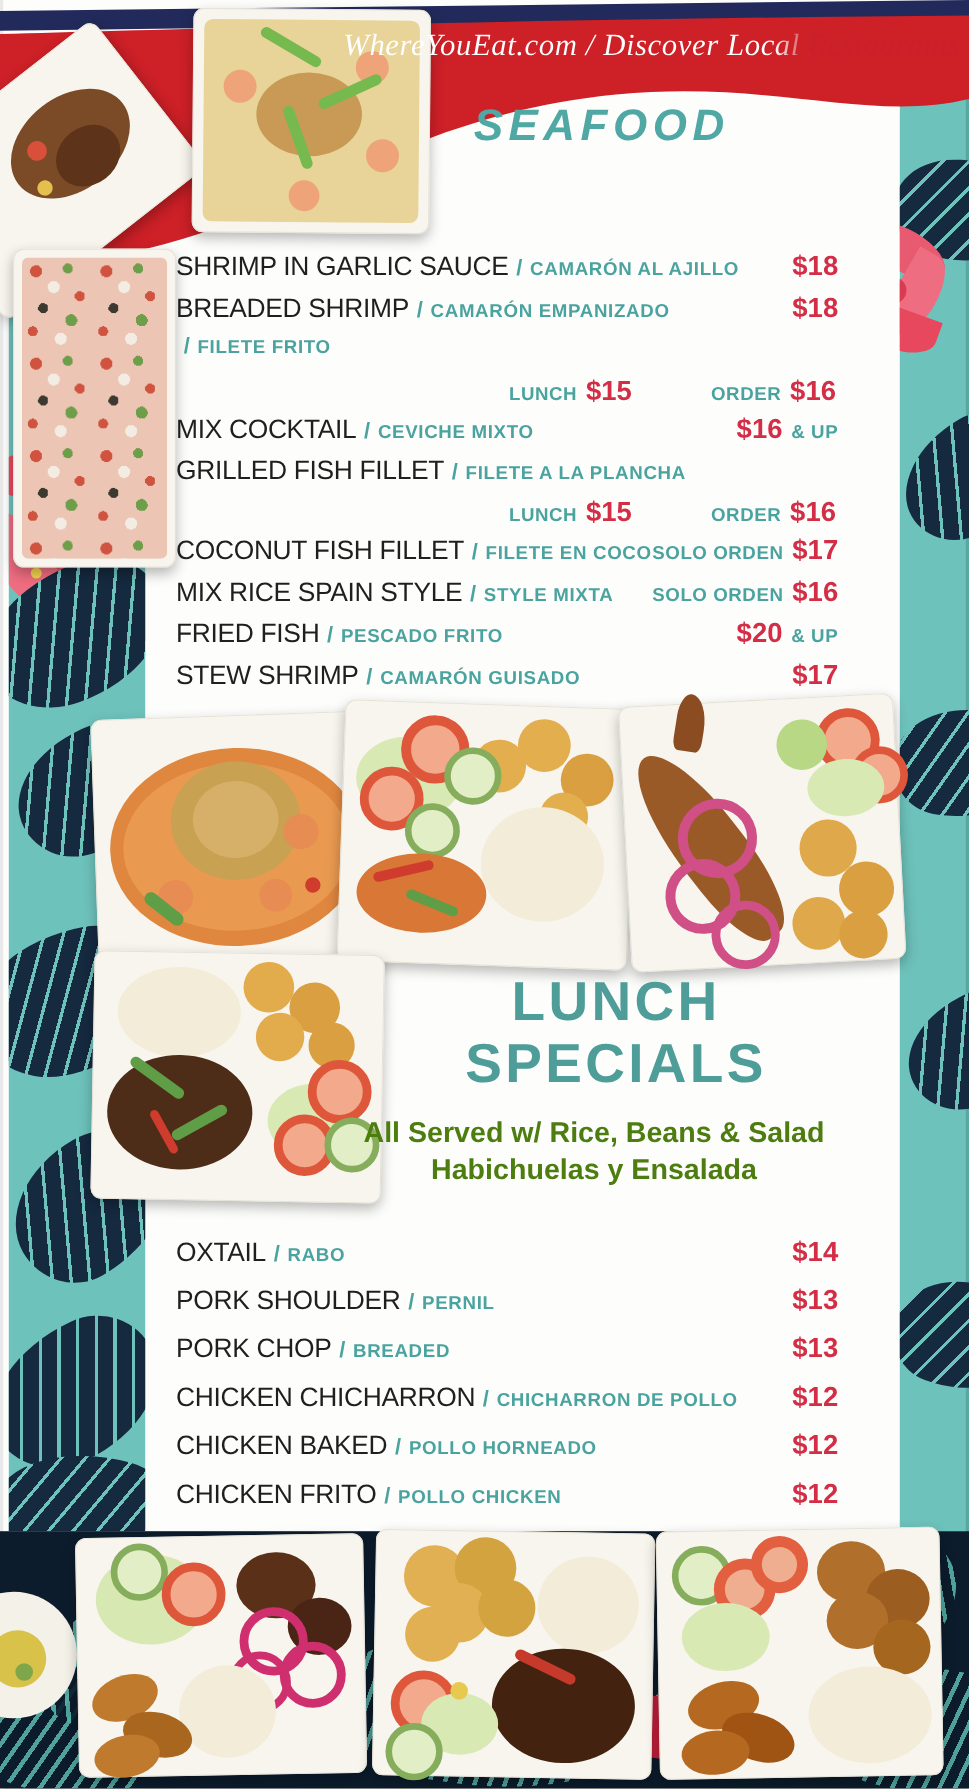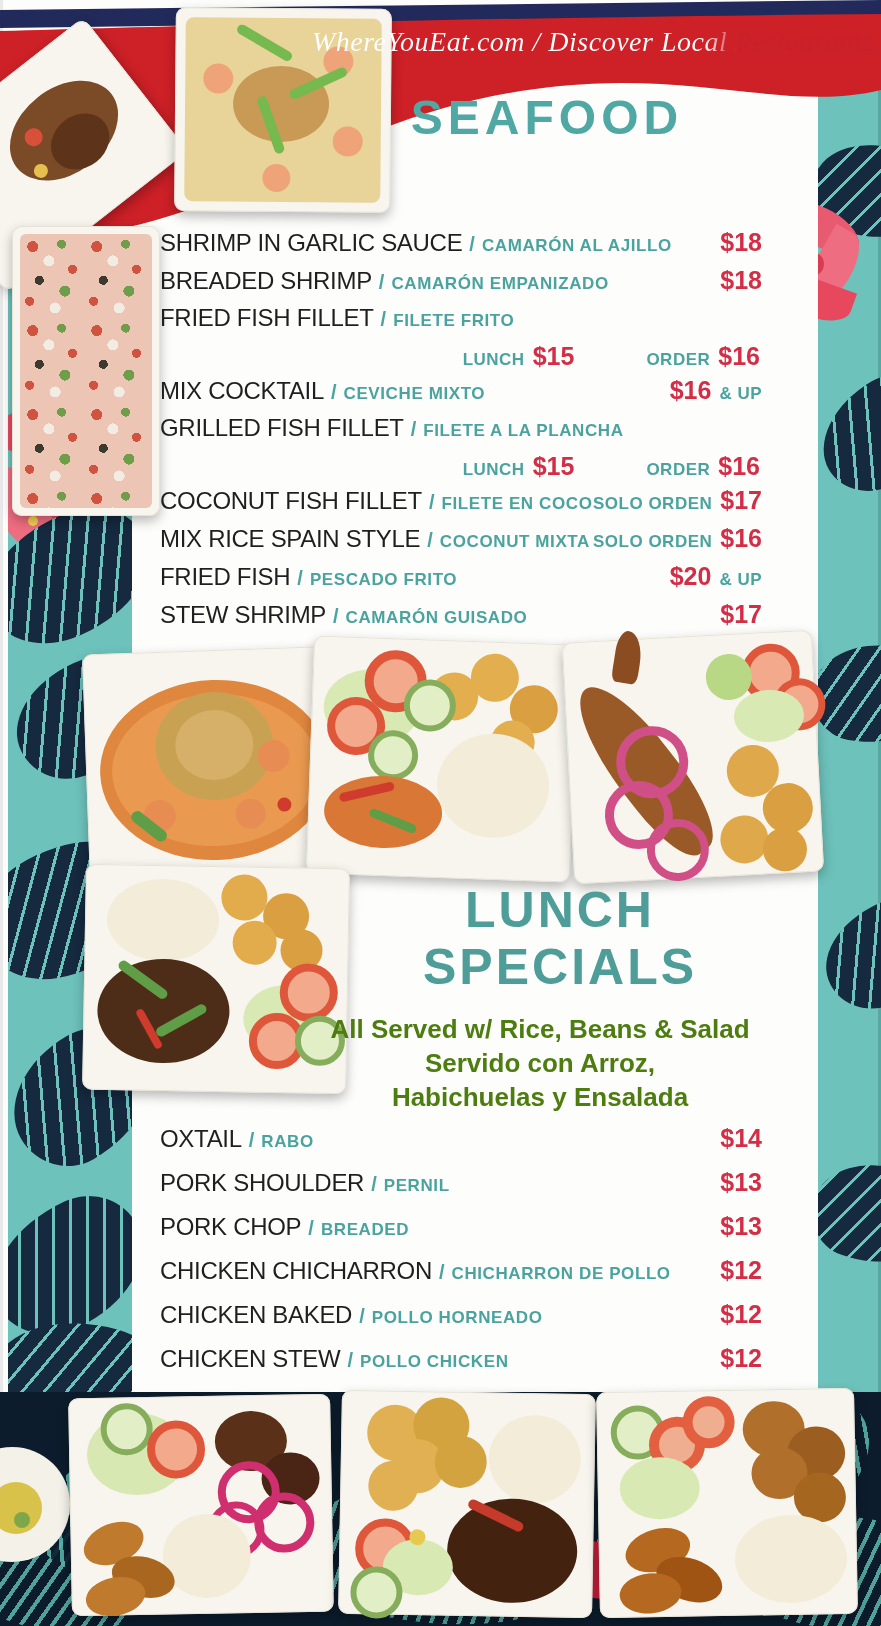--- a/index.html
+++ b/index.html
@@ -17,21 +17,21 @@
          border-radius:70% 30% 65% 35% / 60% 40% 60% 40%;opacity:.9;}
   #bottom-band{position:absolute;left:0;top:1392px;width:881px;height:234px;background:#0c1c2c;overflow:hidden;}
   
   #top-art{position:absolute;left:0;top:0;width:881px;height:270px;}
   .watermark{position:absolute;left:312px;top:26px;width:560px;white-space:nowrap;
              font-family:"Liberation Serif",serif;font-style:italic;font-size:28px;letter-spacing:.5px;
              background:linear-gradient(90deg,#ffffff 0 70%,#c9202b 76%);
              -webkit-background-clip:text;background-clip:text;color:#fff;-webkit-text-fill-color:transparent;}
   
   .seafood-title{position:absolute;left:392px;top:94px;width:310px;text-align:center;line-height:1;}
-  .seafood-title .t1{font-size:48px;font-weight:700;color:#4fa8a4;letter-spacing:5px;}
+  .seafood-title .t1{font-size:40px;font-weight:700;color:#4fa8a4;letter-spacing:5px;font-style:italic;}
   .seafood-title .t2{font-size:36px;font-weight:700;color:#d63c52;letter-spacing:3px;margin-top:6px;}
   .lunch-title{position:absolute;left:380px;top:882px;width:360px;text-align:center;
                color:#4e9d98;font-weight:700;font-size:50px;line-height:57px;letter-spacing:3px;}
   .lunch-sub{position:absolute;left:310px;top:1012px;width:460px;text-align:center;
              color:#4d7c0f;font-weight:700;font-size:26px;line-height:34px;}
   
   .rows{position:absolute;left:160px;width:602px;display:flex;flex-direction:column;}
   #seafood-rows{top:228px;}
   #lunch-rows{top:1124px;}
   .mrow{display:flex;align-items:baseline;height:38px;}
@@ -257,21 +257,20 @@
       </div>
       <div class="mrow">
         <span class="en">BREADED SHRIMP</span>
         <span class="sep">/</span>
         <span class="es">CAMARÓN EMPANIZADO</span>
         <span class="prices">
           <span class="price">$18</span>
         </span>
       </div>
       <div class="mrow">
-        <span class="en">FRIED FISH FILLET</span>
         <span class="sep">/</span>
         <span class="es">FILETE FRITO</span>
         <span class="prices"></span>
       </div>
       <div class="subrow">
         <span class="pair">
           <span class="plabel">LUNCH</span>
           <span class="price">$15</span>
         </span>
         <span class="pair">
@@ -309,21 +308,21 @@
         <span class="sep">/</span>
         <span class="es">FILETE EN COCO</span>
         <span class="prices">
           <span class="plabel">SOLO ORDEN</span>
           <span class="price">$17</span>
         </span>
       </div>
       <div class="mrow">
         <span class="en">MIX RICE SPAIN STYLE</span>
         <span class="sep">/</span>
-        <span class="es">COCONUT MIXTA</span>
+        <span class="es">STYLE MIXTA</span>
         <span class="prices">
           <span class="plabel">SOLO ORDEN</span>
           <span class="price">$16</span>
         </span>
       </div>
       <div class="mrow">
         <span class="en">FRIED FISH</span>
         <span class="sep">/</span>
         <span class="es">PESCADO FRITO</span>
         <span class="prices">
@@ -340,21 +339,20 @@
         </span>
       </div>
     </div>
 
   <div class="lunch-title">
     <div>LUNCH</div>
     <div>SPECIALS</div>
   </div>
   <div class="lunch-sub">
     <div>All Served w/ Rice, Beans &amp; Salad</div>
-    <div>Servido con Arroz,</div>
     <div>Habichuelas y Ensalada</div>
   </div>
 
   <div class="rows" id="lunch-rows">
       <div class="mrow">
         <span class="en">OXTAIL</span>
         <span class="sep">/</span>
         <span class="es">RABO</span>
         <span class="prices">
           <span class="price">$14</span>
@@ -386,21 +384,21 @@
       </div>
       <div class="mrow">
         <span class="en">CHICKEN BAKED</span>
         <span class="sep">/</span>
         <span class="es">POLLO HORNEADO</span>
         <span class="prices">
           <span class="price">$12</span>
         </span>
       </div>
       <div class="mrow">
-        <span class="en">CHICKEN STEW</span>
+        <span class="en">CHICKEN FRITO</span>
         <span class="sep">/</span>
         <span class="es">POLLO CHICKEN</span>
         <span class="prices">
           <span class="price">$12</span>
         </span>
       </div>
     </div>
 
 </div>
 

